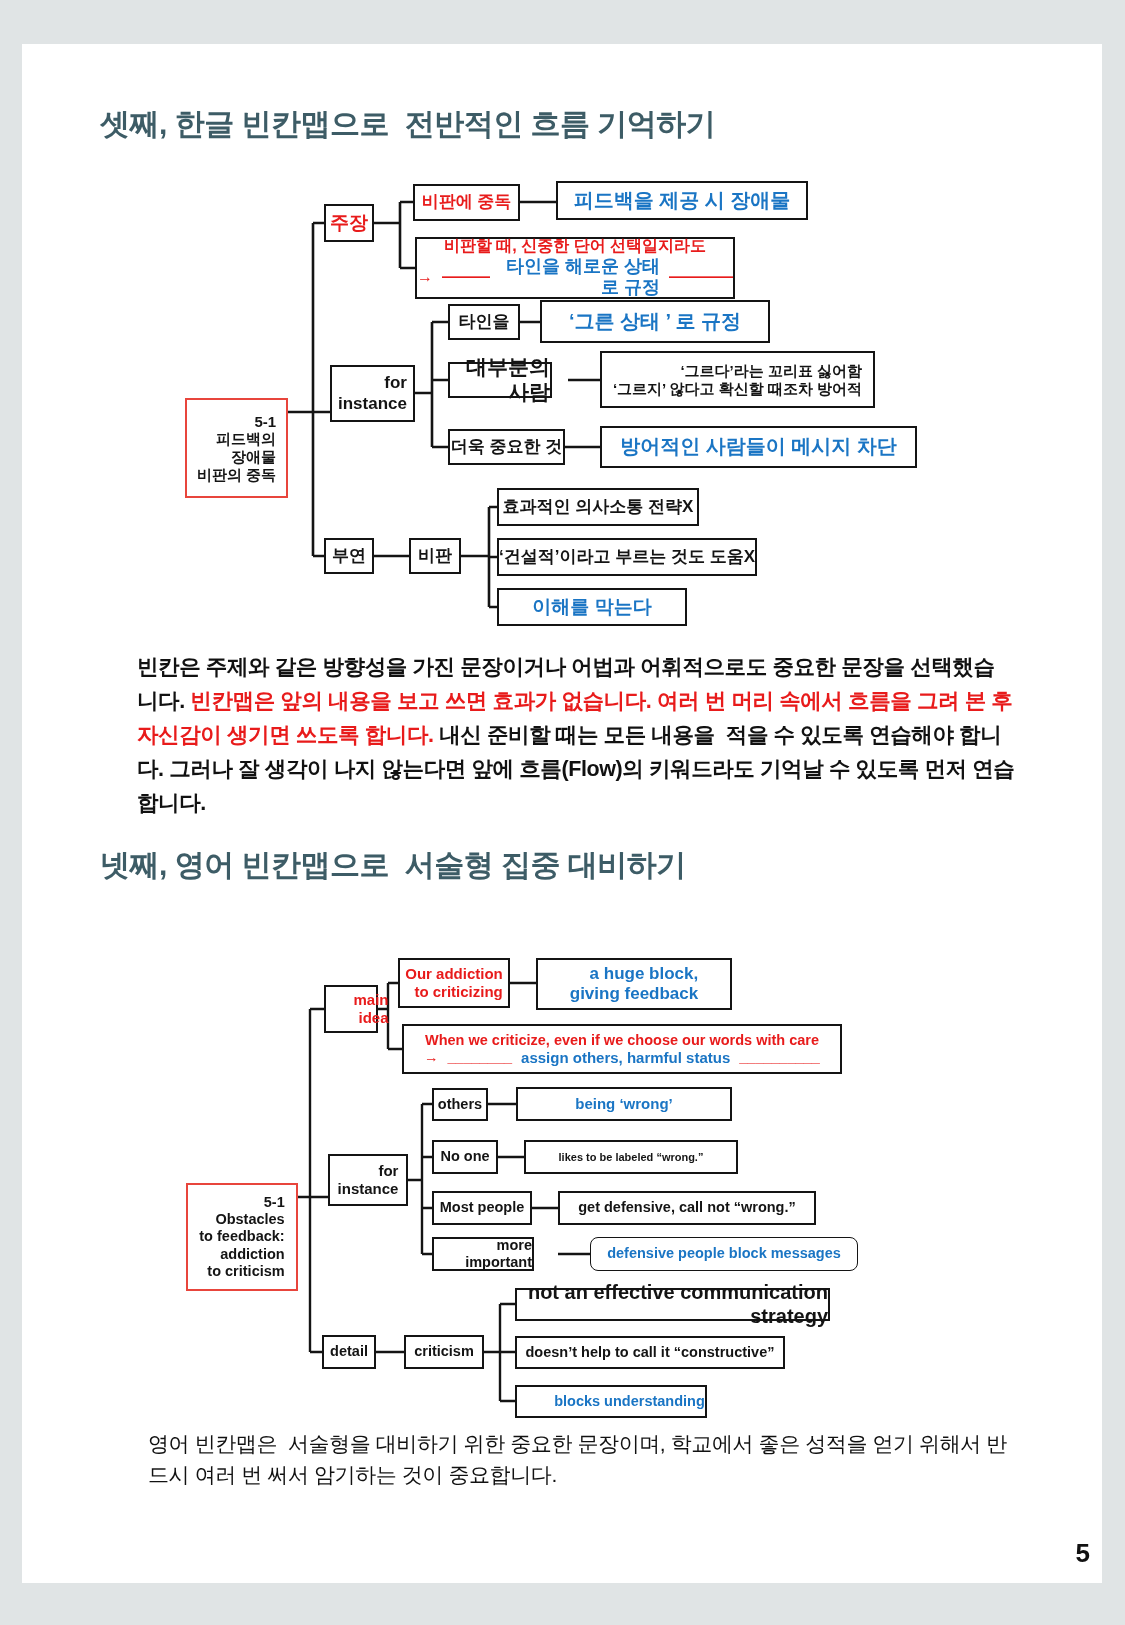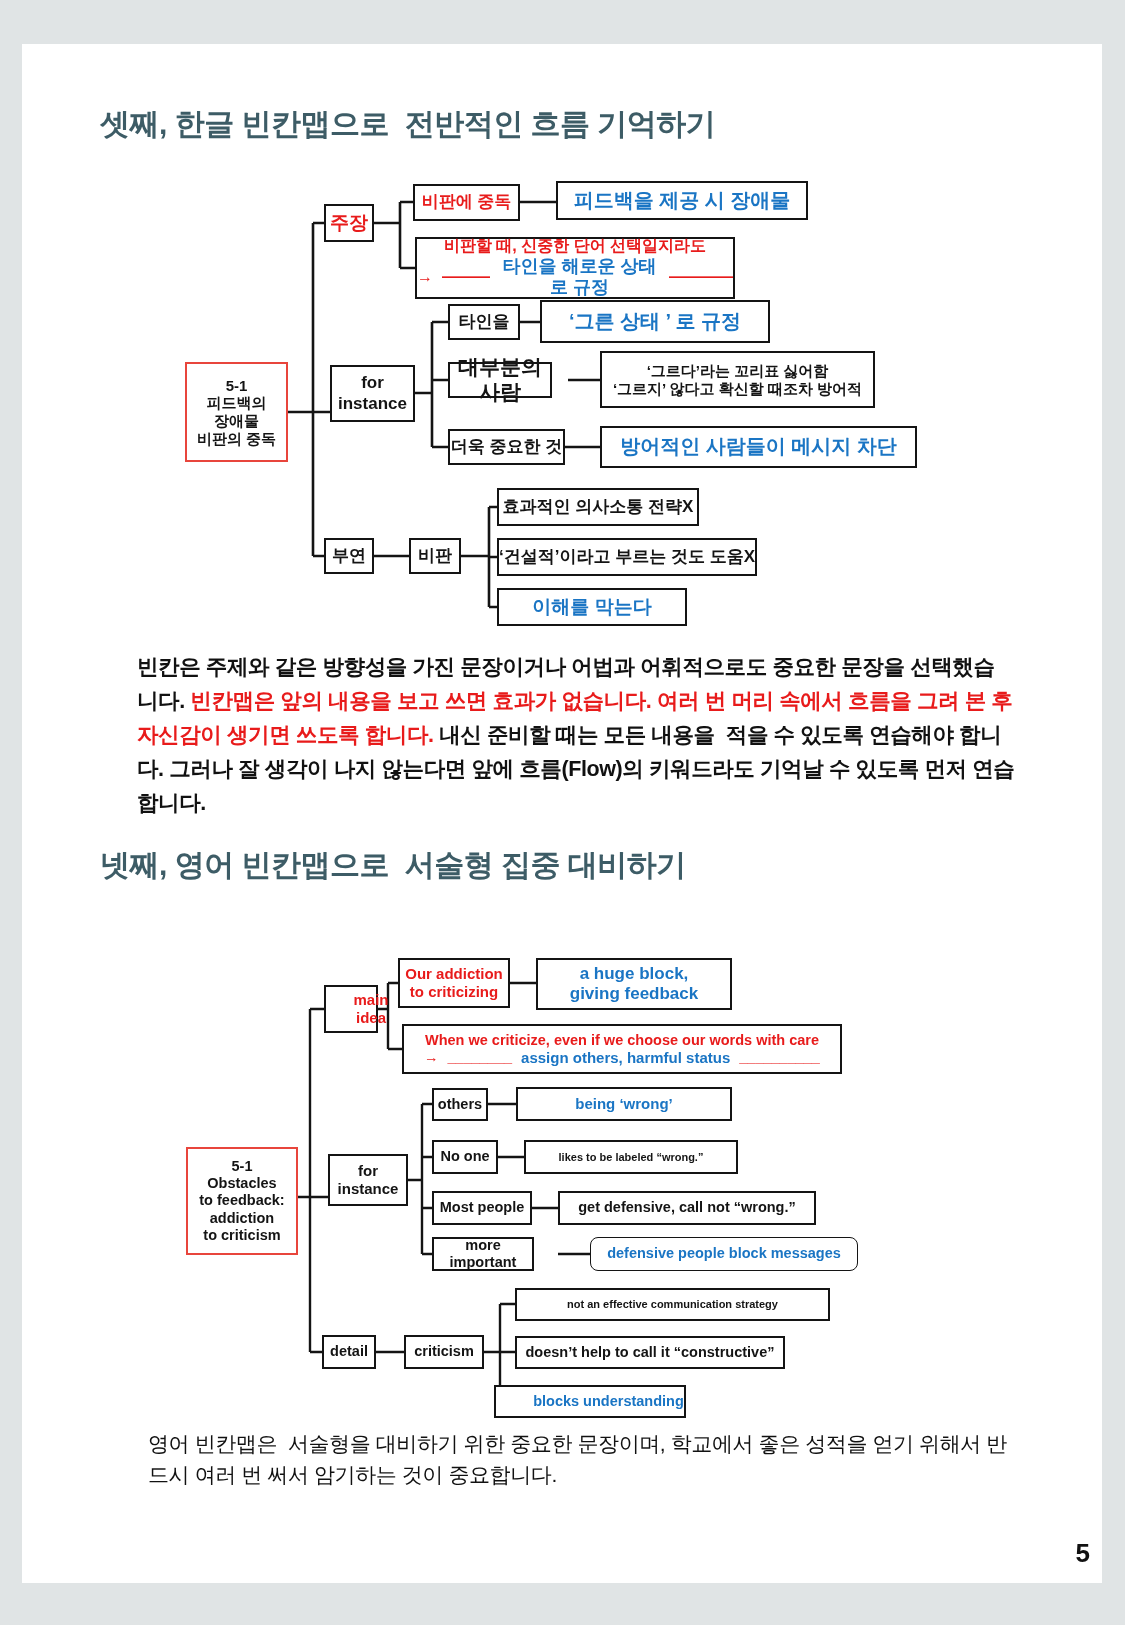--- a/index.html
+++ b/index.html
@@ -4,22 +4,22 @@
 <style>
   html,body { margin:0; padding:0; }
   body { font-family:"Liberation Sans","DejaVu Sans",sans-serif; }
   .page { position:relative; width:1125px; height:1625px; background:#e0e4e5; overflow:hidden; }
   .sheet { position:absolute; left:22px; top:44px; width:1080px; height:1539px; background:#ffffff; }
   .connectors { position:absolute; left:0; top:0; pointer-events:none; }
   .heading { position:absolute; font-weight:bold; font-size:30px; color:#3d5c66; white-space:pre; letter-spacing:-0.5px; }
   .box { position:absolute; background:#fff; border:2px solid #141414; box-sizing:border-box;
          display:flex; flex-direction:column; align-items:center; justify-content:center;
          text-align:center; color:#141414; font-weight:bold; line-height:1.18; }
-  .box span { white-space:pre-line; }
-  .red-border { border-color:#e8453c; }
+  .box span { white-space:pre-line;text-align:right; }
+  .red-border { border-color:#e8453c;margin-top:36px; }
   .thin-bracket { border-width:1.5px; border-radius:8px; }
   .red-t { color:#e81b1b; }
   .blue-h { color:#1a75c4; }
   .mixline { display:flex; align-items:center; gap:9px; white-space:pre; }
   .para { position:absolute; color:#111; white-space:pre-wrap; }
   .p1 { font-size:21.5px; line-height:34px; font-weight:bold; letter-spacing:-0.4px; }
   .p2 { font-size:21px; line-height:31px; font-weight:normal; letter-spacing:-0.4px; }
   .page-num { position:absolute; font-size:26px; font-weight:bold; color:#111; text-align:right; }
 </style>
 </head>
@@ -175,26 +175,26 @@
   <div class="box thin-bracket" style="left:590px; top:1237px; width:268px; height:34px; font-size:14.5px;">
     <span class="blue-h">defensive people block messages</span>
   </div>
 
   <div class="box" style="left:322px; top:1335px; width:54px; height:34px; font-size:14.5px;">
     <span>detail</span>
   </div>
   <div class="box" style="left:404px; top:1335px; width:80px; height:34px; font-size:14.5px;">
     <span>criticism</span>
   </div>
-  <div class="box" style="left:515px; top:1288px; width:315px; height:33px; font-size:11px;">
+  <div class="box" style="left:515px; top:1288px; width:315px; height:33px; font-size:20px;">
     <span>not an effective communication strategy</span>
   </div>
   <div class="box" style="left:515px; top:1336px; width:270px; height:33px; font-size:14.5px;">
     <span>doesn’t help to call it “constructive”</span>
   </div>
-  <div class="box" style="left:494px; top:1385px; width:192px; height:33px; font-size:14.5px;padding-left:37px;">
+  <div class="box" style="left:515px; top:1385px; width:192px; height:33px; font-size:14.5px;padding-left:37px;">
     <span class="blue-h">blocks understanding</span>
   </div>
 
   <div class="para p2" style="left:148px; top:1428px; width:860px;"><span>영어 빈칸맵은  서술형을 대비하기 위한 중요한 문장이며, 학교에서 좋은 성적을 얻기 위해서 반드시 여러 번 써서 암기하는 것이 중요합니다.</span></div>
 
   <div class="page-num" style="left:1000px; top:1538px; width:90px;">5</div>
 </div>
 
 </body></html>

